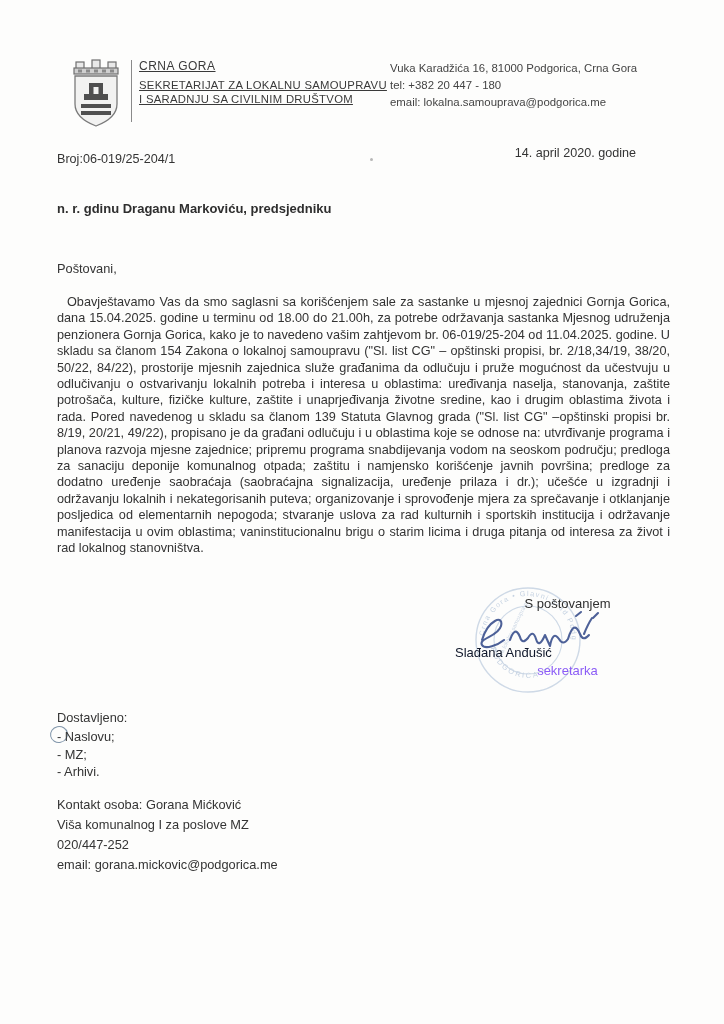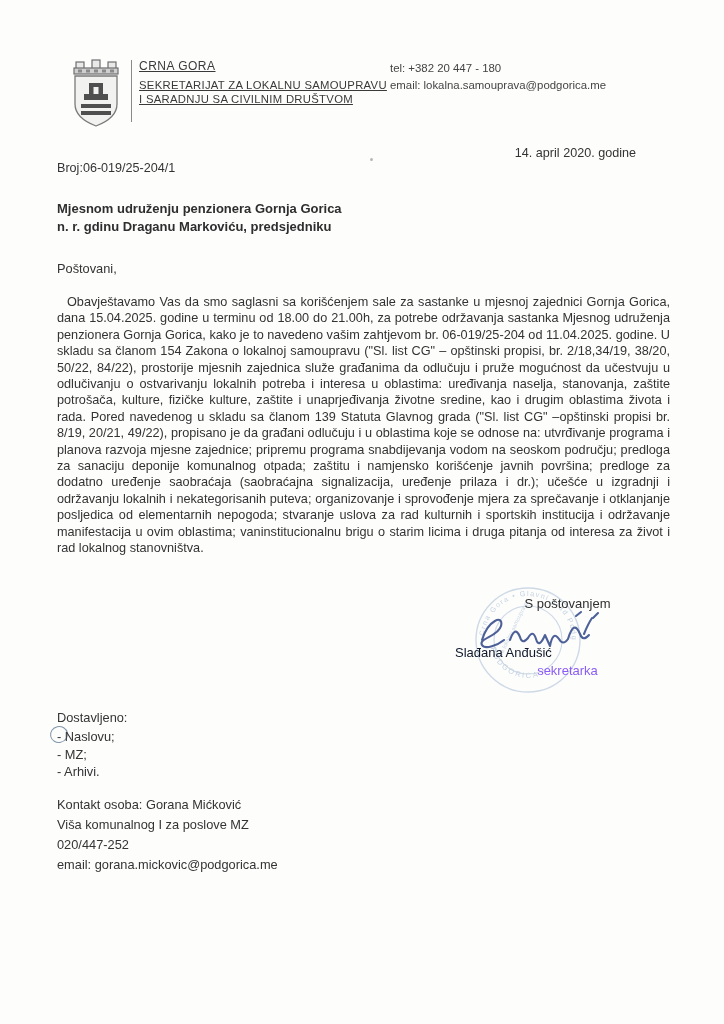--- a/index.html
+++ b/index.html
@@ -15,21 +15,21 @@
   
   .emblem{left:70px;top:56px;width:52px;height:72px;}
   .hdr-divider{left:131px;top:60px;width:1px;height:62px;background:#8a8a8a;}
   .org-block{left:139px;top:60px;line-height:1;color:#3a3a3a;text-decoration:underline;}
   .org-line-1{font-size:12px;letter-spacing:.5px;margin-bottom:8px;}
   .org-line-2{font-size:12px;letter-spacing:.5px;margin-bottom:6px;}
   .org-line-3{font-size:11.3px;letter-spacing:.3px;margin-bottom:3px;}
   .org-line-4{font-size:11.3px;letter-spacing:.3px;}
   .hdr-contact{left:390px;top:60px;font-size:11.4px;line-height:17px;color:#444;}
   
-  .ref-number{left:57px;top:161px;font-size:12.6px;}
+  .ref-number{left:57px;top:152px;font-size:12.6px;}
   .ref-date{left:436px;top:146px;width:200px;text-align:right;font-size:12.6px;}
   
   .recipient{left:57px;top:200px;font-size:13px;font-weight:bold;line-height:17.5px;color:#2e2e2e;}
   
   .salutation{left:57px;top:261px;font-size:12.8px;}
   .body-text{
     left:57px;top:294px;width:613px;
     font-size:12.7px;line-height:16.4px;
     text-align:justify;text-indent:10px;
     color:#333;
@@ -79,30 +79,30 @@
 
 <div class="abs hdr-divider"></div>
 
 <div class="abs org-block">
   <div class="org-line-1">CRNA GORA</div>
   <div class="org-line-3">SEKRETARIJAT ZA LOKALNU SAMOUPRAVU</div>
   <div class="org-line-4">I SARADNJU SA CIVILNIM DRUŠTVOM</div>
 </div>
 
 <div class="abs hdr-contact">
+  <div>Vuka Karadžića 16, 81000 Podgorica, Crna Gora</div>
   <div>tel: +382 20 447 - 180</div>
   <div>email: lokalna.samouprava@podgorica.me</div>
 </div>
 
 <div class="abs ref-number">Broj:06-019/25-204/1</div>
 <div class="abs ref-date">14. april 2020. godine</div>
 <div class="abs speck"></div>
 
 <div class="abs recipient">
-  <div>Mjesnom udruženju penzionera Gornja Gorica</div>
   <div>n. r. gdinu Draganu Markoviću, predsjedniku</div>
 </div>
 
 <div class="abs salutation">Poštovani,</div>
 <div class="abs body-text">Obavještavamo Vas da smo saglasni sa korišćenjem sale za sastanke u mjesnoj zajednici Gornja Gorica, dana 15.04.2025. godine u terminu od 18.00 do 21.00h, za potrebe održavanja sastanka Mjesnog udruženja penzionera Gornja Gorica, kako je to navedeno vašim zahtjevom br. 06-019/25-204 od 11.04.2025. godine. U skladu sa članom 154 Zakona o lokalnoj samoupravu ("Sl. list CG" – opštinski propisi, br. 2/18,34/19, 38/20, 50/22, 84/22), prostorije mjesnih zajednica služe građanima da odlučuju i pruže mogućnost da učestvuju u odlučivanju o ostvarivanju lokalnih potreba i interesa u oblastima: uređivanja naselja, stanovanja, zaštite potrošača, kulture, fizičke kulture, zaštite i unaprjeđivanja životne sredine, kao i drugim oblastima života i rada. Pored navedenog u skladu sa članom 139 Statuta Glavnog grada ("Sl. list CG" –opštinski propisi br. 8/19, 20/21, 49/22), propisano je da građani odlučuju i u oblastima koje se odnose na: utvrđivanje programa i planova razvoja mjesne zajednice; pripremu programa snabdijevanja vodom na seoskom području; predloga za sanaciju deponije komunalnog otpada; zaštitu i namjensko korišćenje javnih površina; predloge za dodatno uređenje saobraćaja (saobraćajna signalizacija, uređenje prilaza i dr.); učešće u izgradnji i održavanju lokalnih i nekategorisanih puteva; organizovanje i sprovođenje mjera za sprečavanje i otklanjanje posljedica od elementarnih nepogoda; stvaranje uslova za rad kulturnih i sportskih institucija i održavanje manifestacija u ovim oblastima; vaninstitucionalnu brigu o starim licima i druga pitanja od interesa za život i rad lokalnog stanovništva.</div>
 
 <svg class="abs stamp" viewBox="0 0 132 122" xmlns="http://www.w3.org/2000/svg">
   <defs>
     <path id="arcTop" d="M22 60 A44 44 0 1 1 110 60"></path>
     <path id="arcBottom" d="M28 60 A38 38 0 0 0 104 60"></path>

